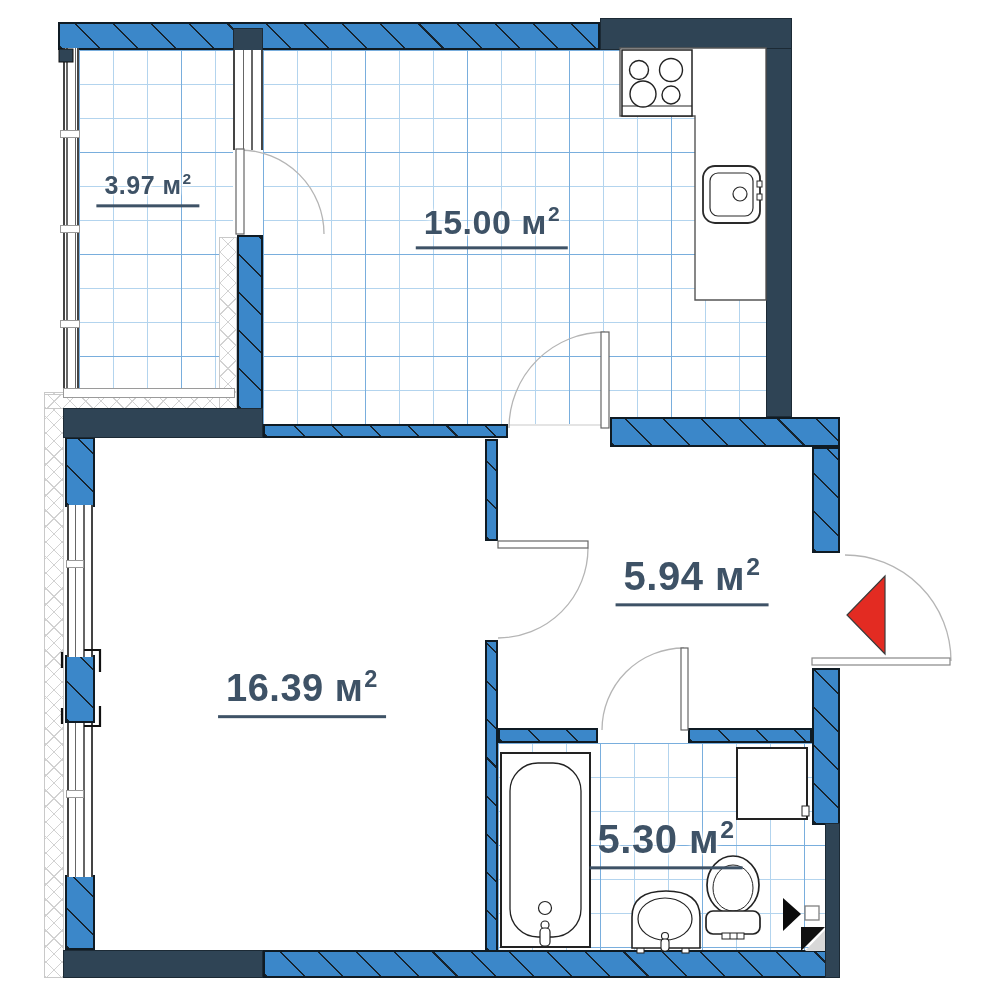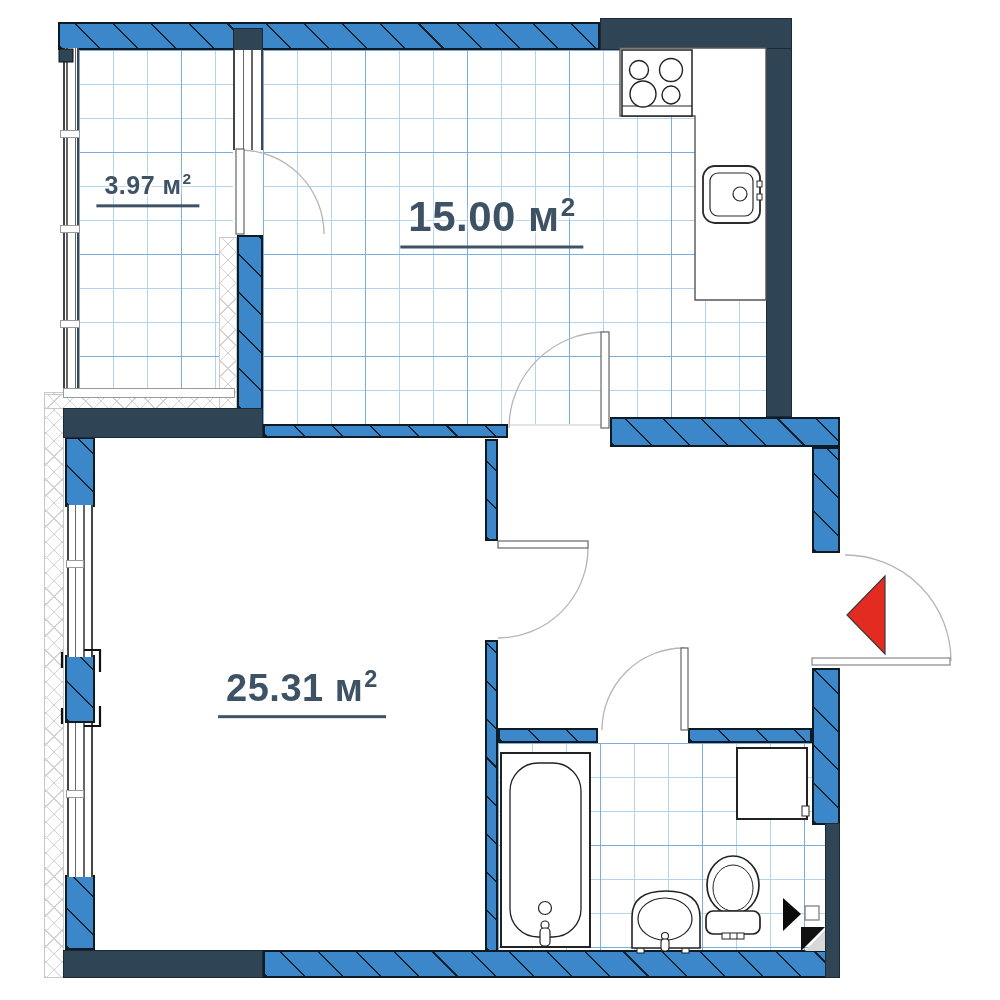--- a/index.html
+++ b/index.html
@@ -162,22 +162,30 @@
     <polygon points="801,927 825,927 801,951" fill="#111"></polygon>
     <polygon points="825,930 825,951 805,951" fill="#d8d8d8"></polygon>
 
     <path d="M84,650 H100 V672 M100,706 V726 H84 M62,652 V668 M62,708 V724" fill="none" stroke="#111" stroke-width="2.2"></path>
   </svg>
 
   <div class="room-label" style="left:148px;top:189px;font-size:25px">
     <span>3.97</span>
     <span>м</span><sup>2</sup>
   </div>
-  <div class="room-label" style="left:492px;top:220px;font-size:42px">
+  <div class="room-label" style="left:492px;top:226px;font-size:34px">
     <span>15.00</span>
     <span>м</span><sup>2</sup>
   </div>
+  <div class="room-label" style="left:692px;top:580px;font-size:40px">
+    <span>5.94</span>
+    <span>м</span><sup>2</sup>
+  </div>
   <div class="room-label" style="left:302px;top:692px;font-size:38px">
-    <span>25.31</span>
+    <span>16.39</span>
+    <span>м</span><sup>2</sup>
+  </div>
+  <div class="room-label" style="left:666px;top:843px;font-size:40px">
+    <span>5.30</span>
     <span>м</span><sup>2</sup>
   </div>
 
 </div>
 
 </body></html>

